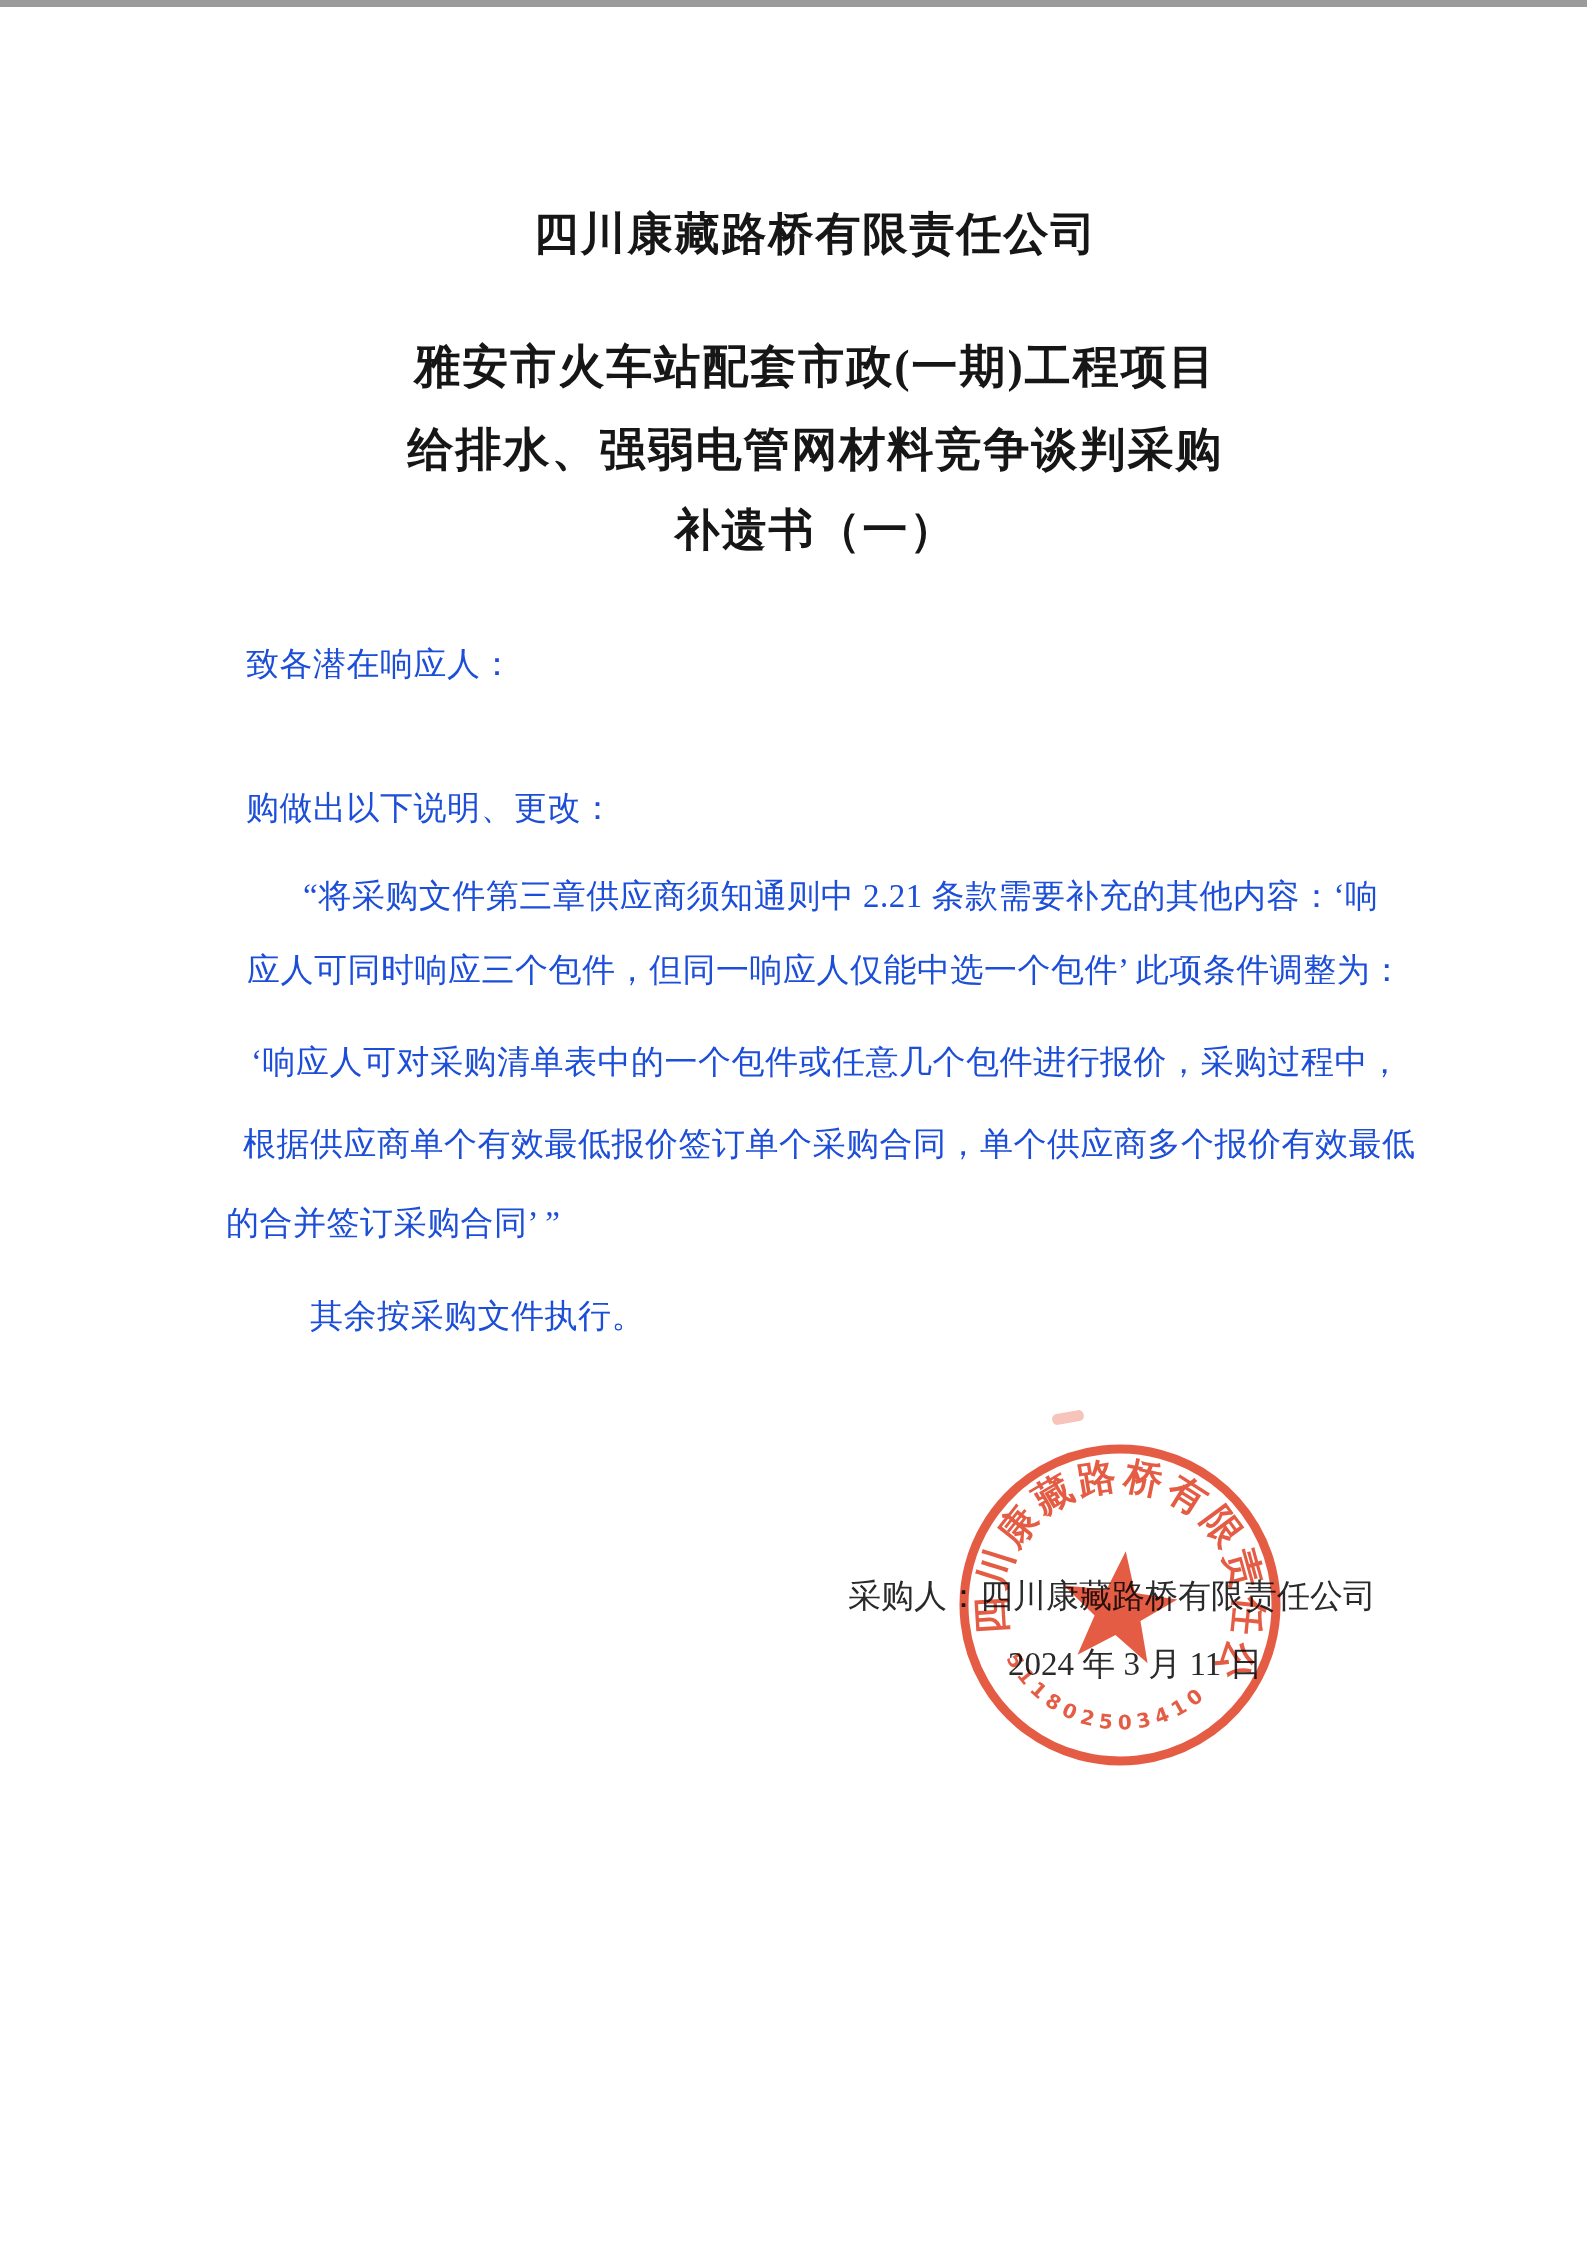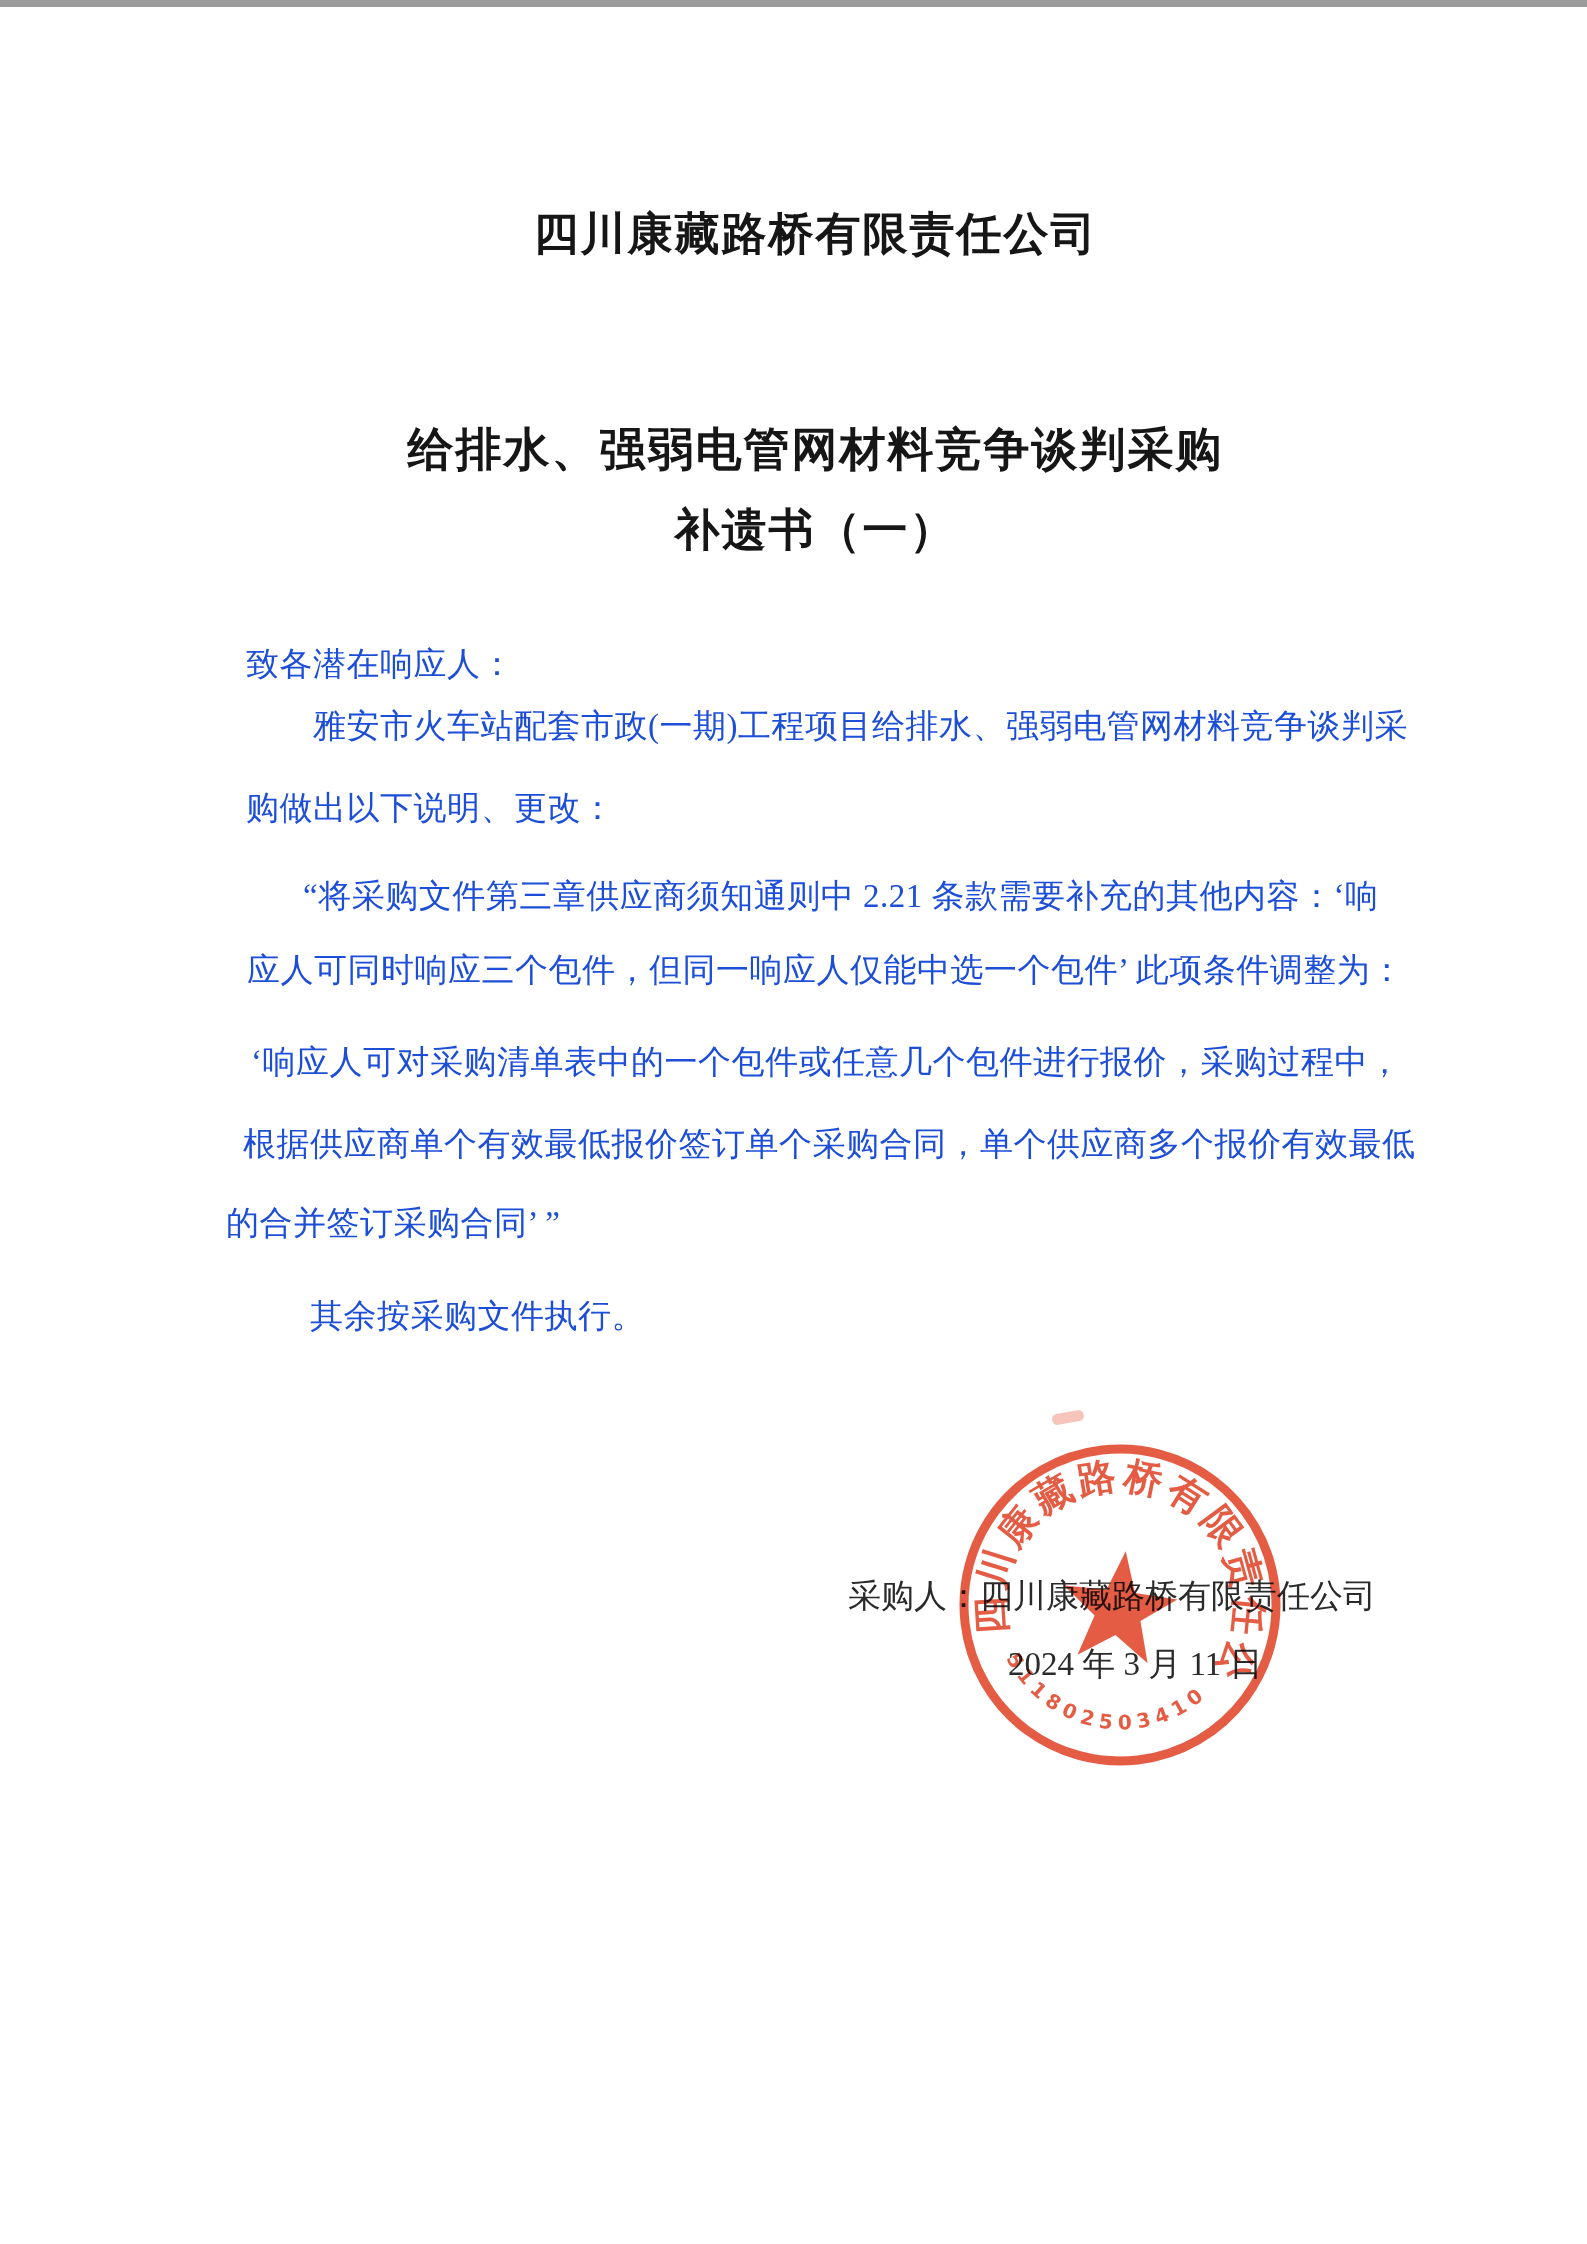--- a/index.html
+++ b/index.html
@@ -49,25 +49,25 @@
     background:#ee8a76;opacity:.5;border-radius:5px;
     transform:rotate(-10deg);
   }
 </style>
 </head>
 <body>
 
 <div class="page">
 
   <div class="tline" style="top:202px;font-size:45px">四川康藏路桥有限责任公司</div>
+  <div class="tline" style="top:334px;font-size:46px">雅安市火车站配套市政(一期)工程项目</div>
   <div class="tline" style="top:498px;font-size:45px">补遗书（一）</div>
   <div class="tline" style="top:417px;font-size:46px">给排水、强弱电管网材料竞争谈判采购</div>
 
   <div class="bline" style="left:246px;top:638px">致各潜在响应人：</div>
-  <div class="bline" style="left:313px;top:700px">雅安市火车站配套市政(一期)工程项目给排水、强弱电管网材料竞争谈判采</div>
   <div class="bline" style="left:246px;top:782px">购做出以下说明、更改：</div>
   <div class="bline" style="left:303px;top:870px">“将采购文件第三章供应商须知通则中 2.21 条款需要补充的其他内容：‘响</div>
   <div class="bline" style="left:247px;top:944px">应人可同时响应三个包件，但同一响应人仅能中选一个包件’ 此项条件调整为：</div>
   <div class="bline" style="left:251px;top:1036px">‘响应人可对采购清单表中的一个包件或任意几个包件进行报价，采购过程中，</div>
   <div class="bline" style="left:243px;top:1118px">根据供应商单个有效最低报价签订单个采购合同，单个供应商多个报价有效最低</div>
   <div class="bline" style="left:226px;top:1197px">的合并签订采购合同’ ”</div>
   <div class="bline" style="left:310px;top:1290px">其余按采购文件执行。</div>
 
   <div class="sigline" style="left:848px;top:1570px">采购人：四川康藏路桥有限责任公司</div>
   <div class="sigline" style="left:1008px;top:1638px">2024 年 3 月 11 日</div>

